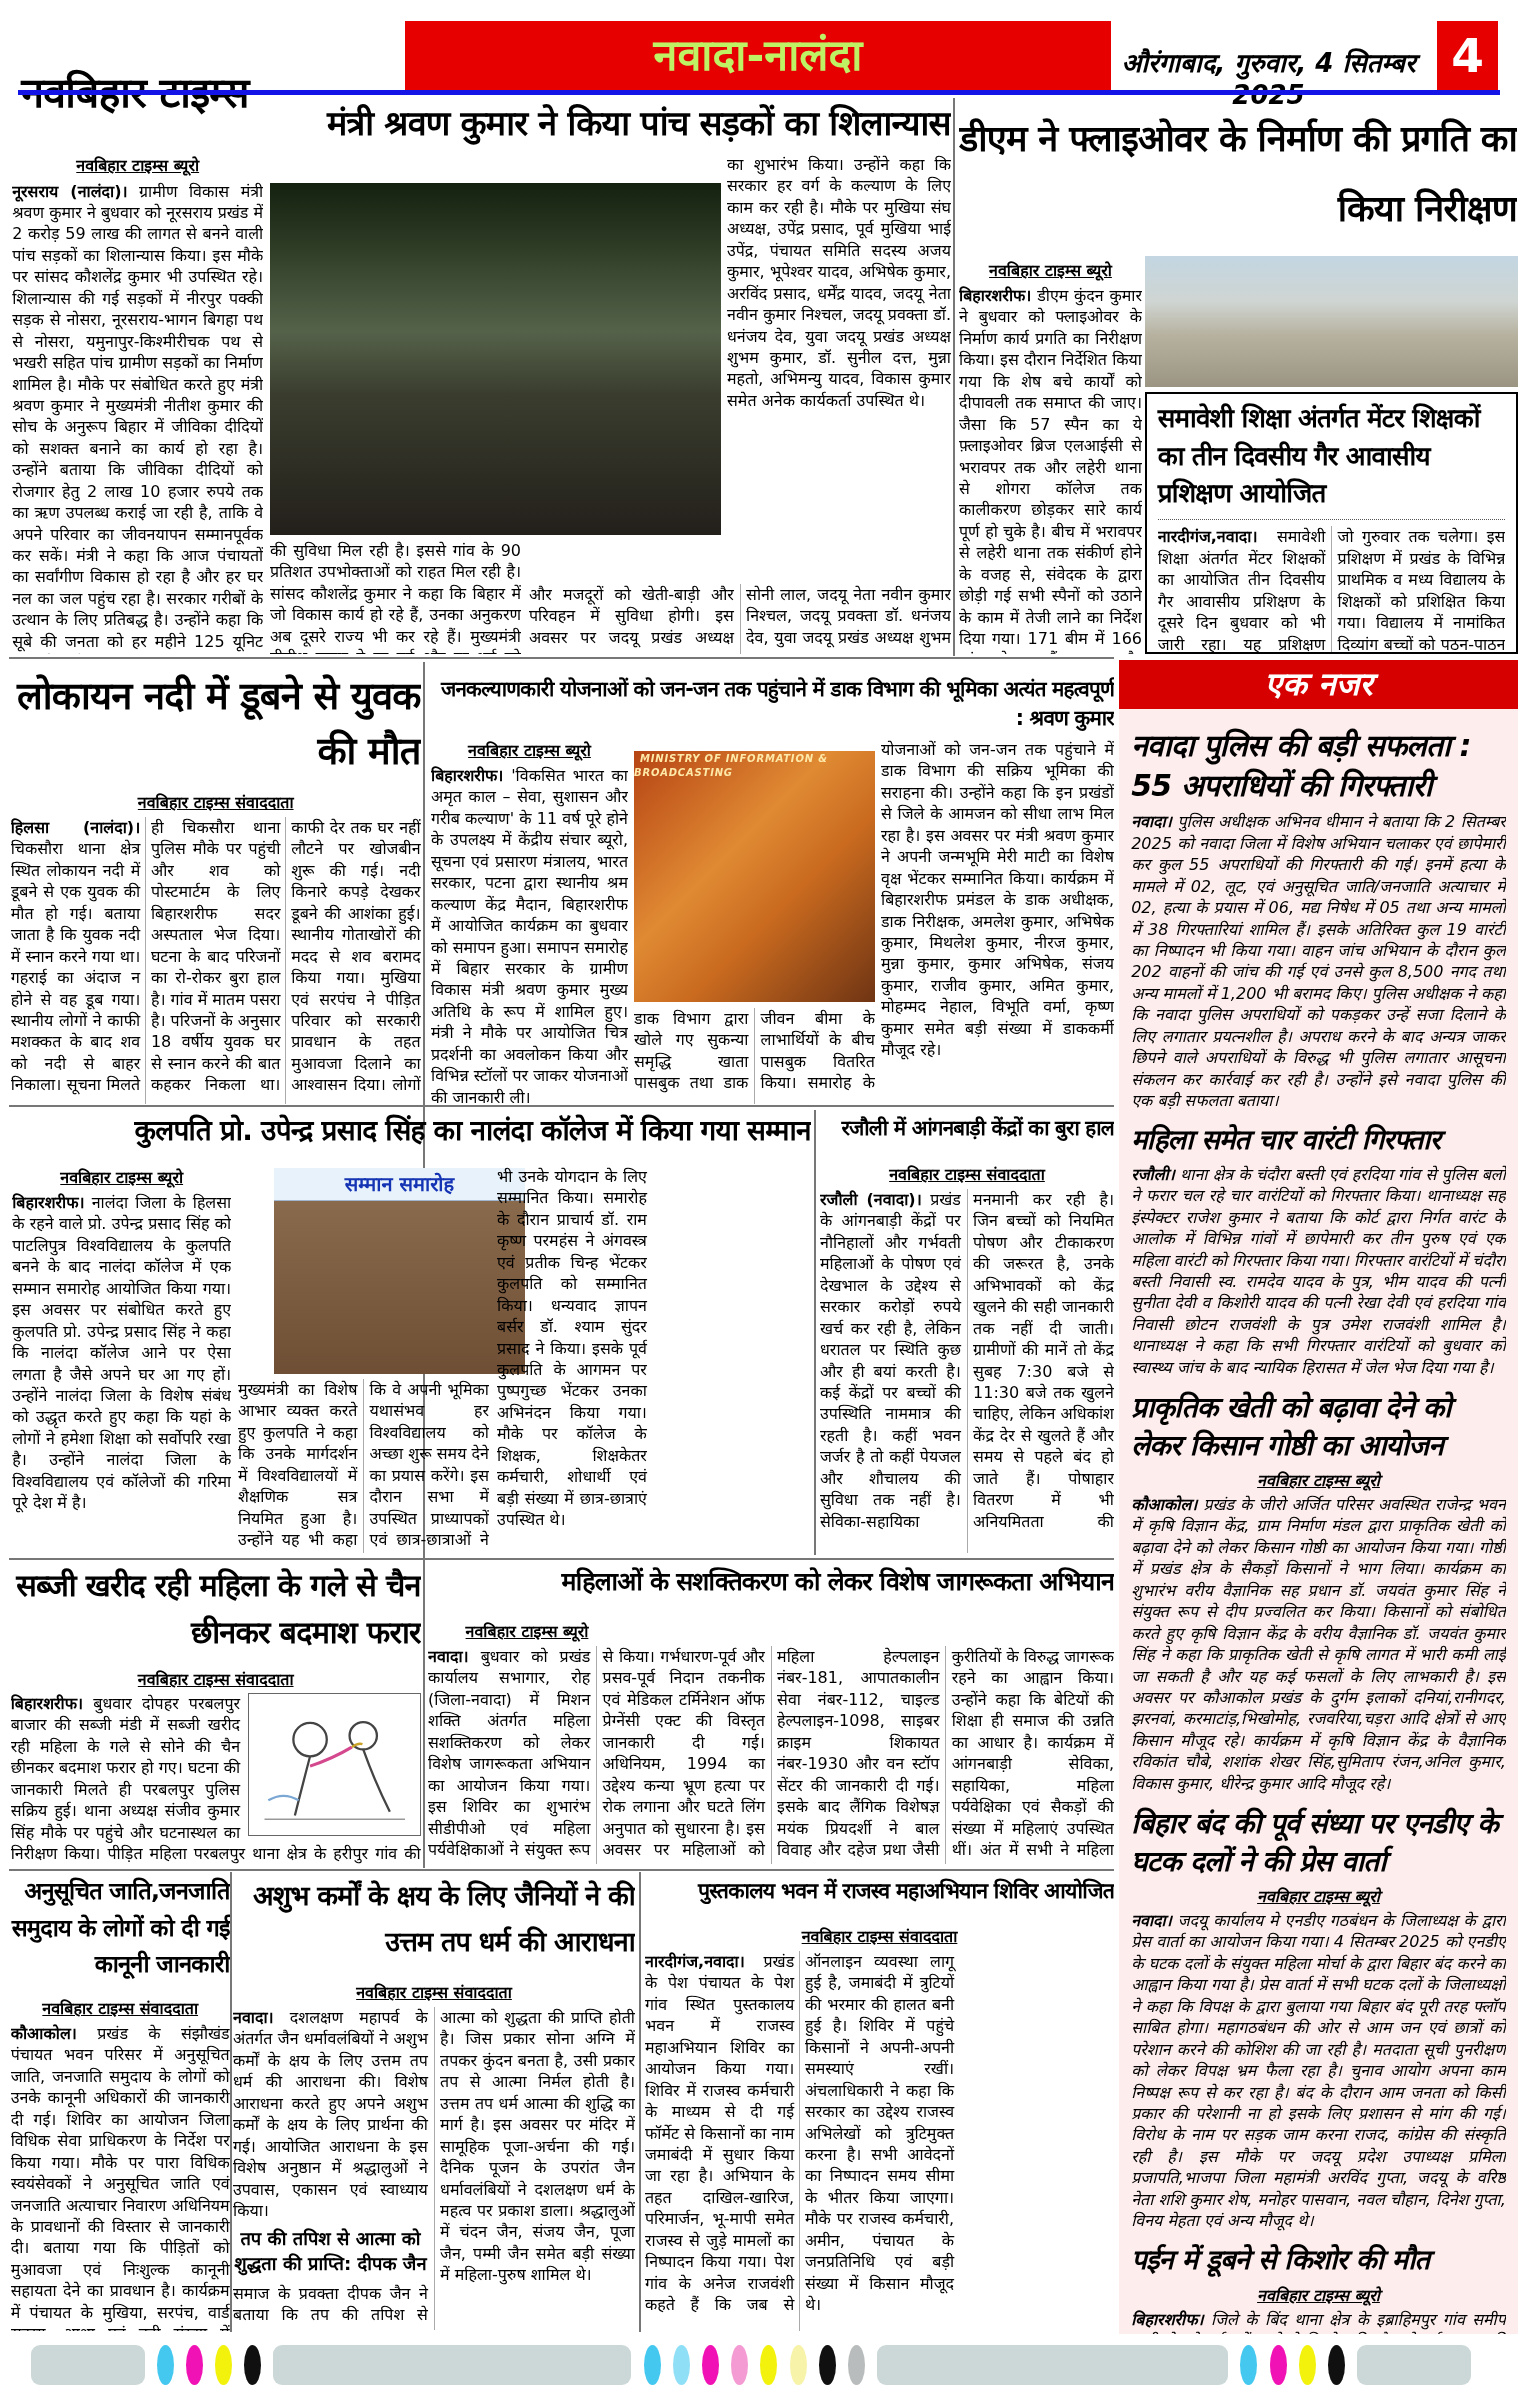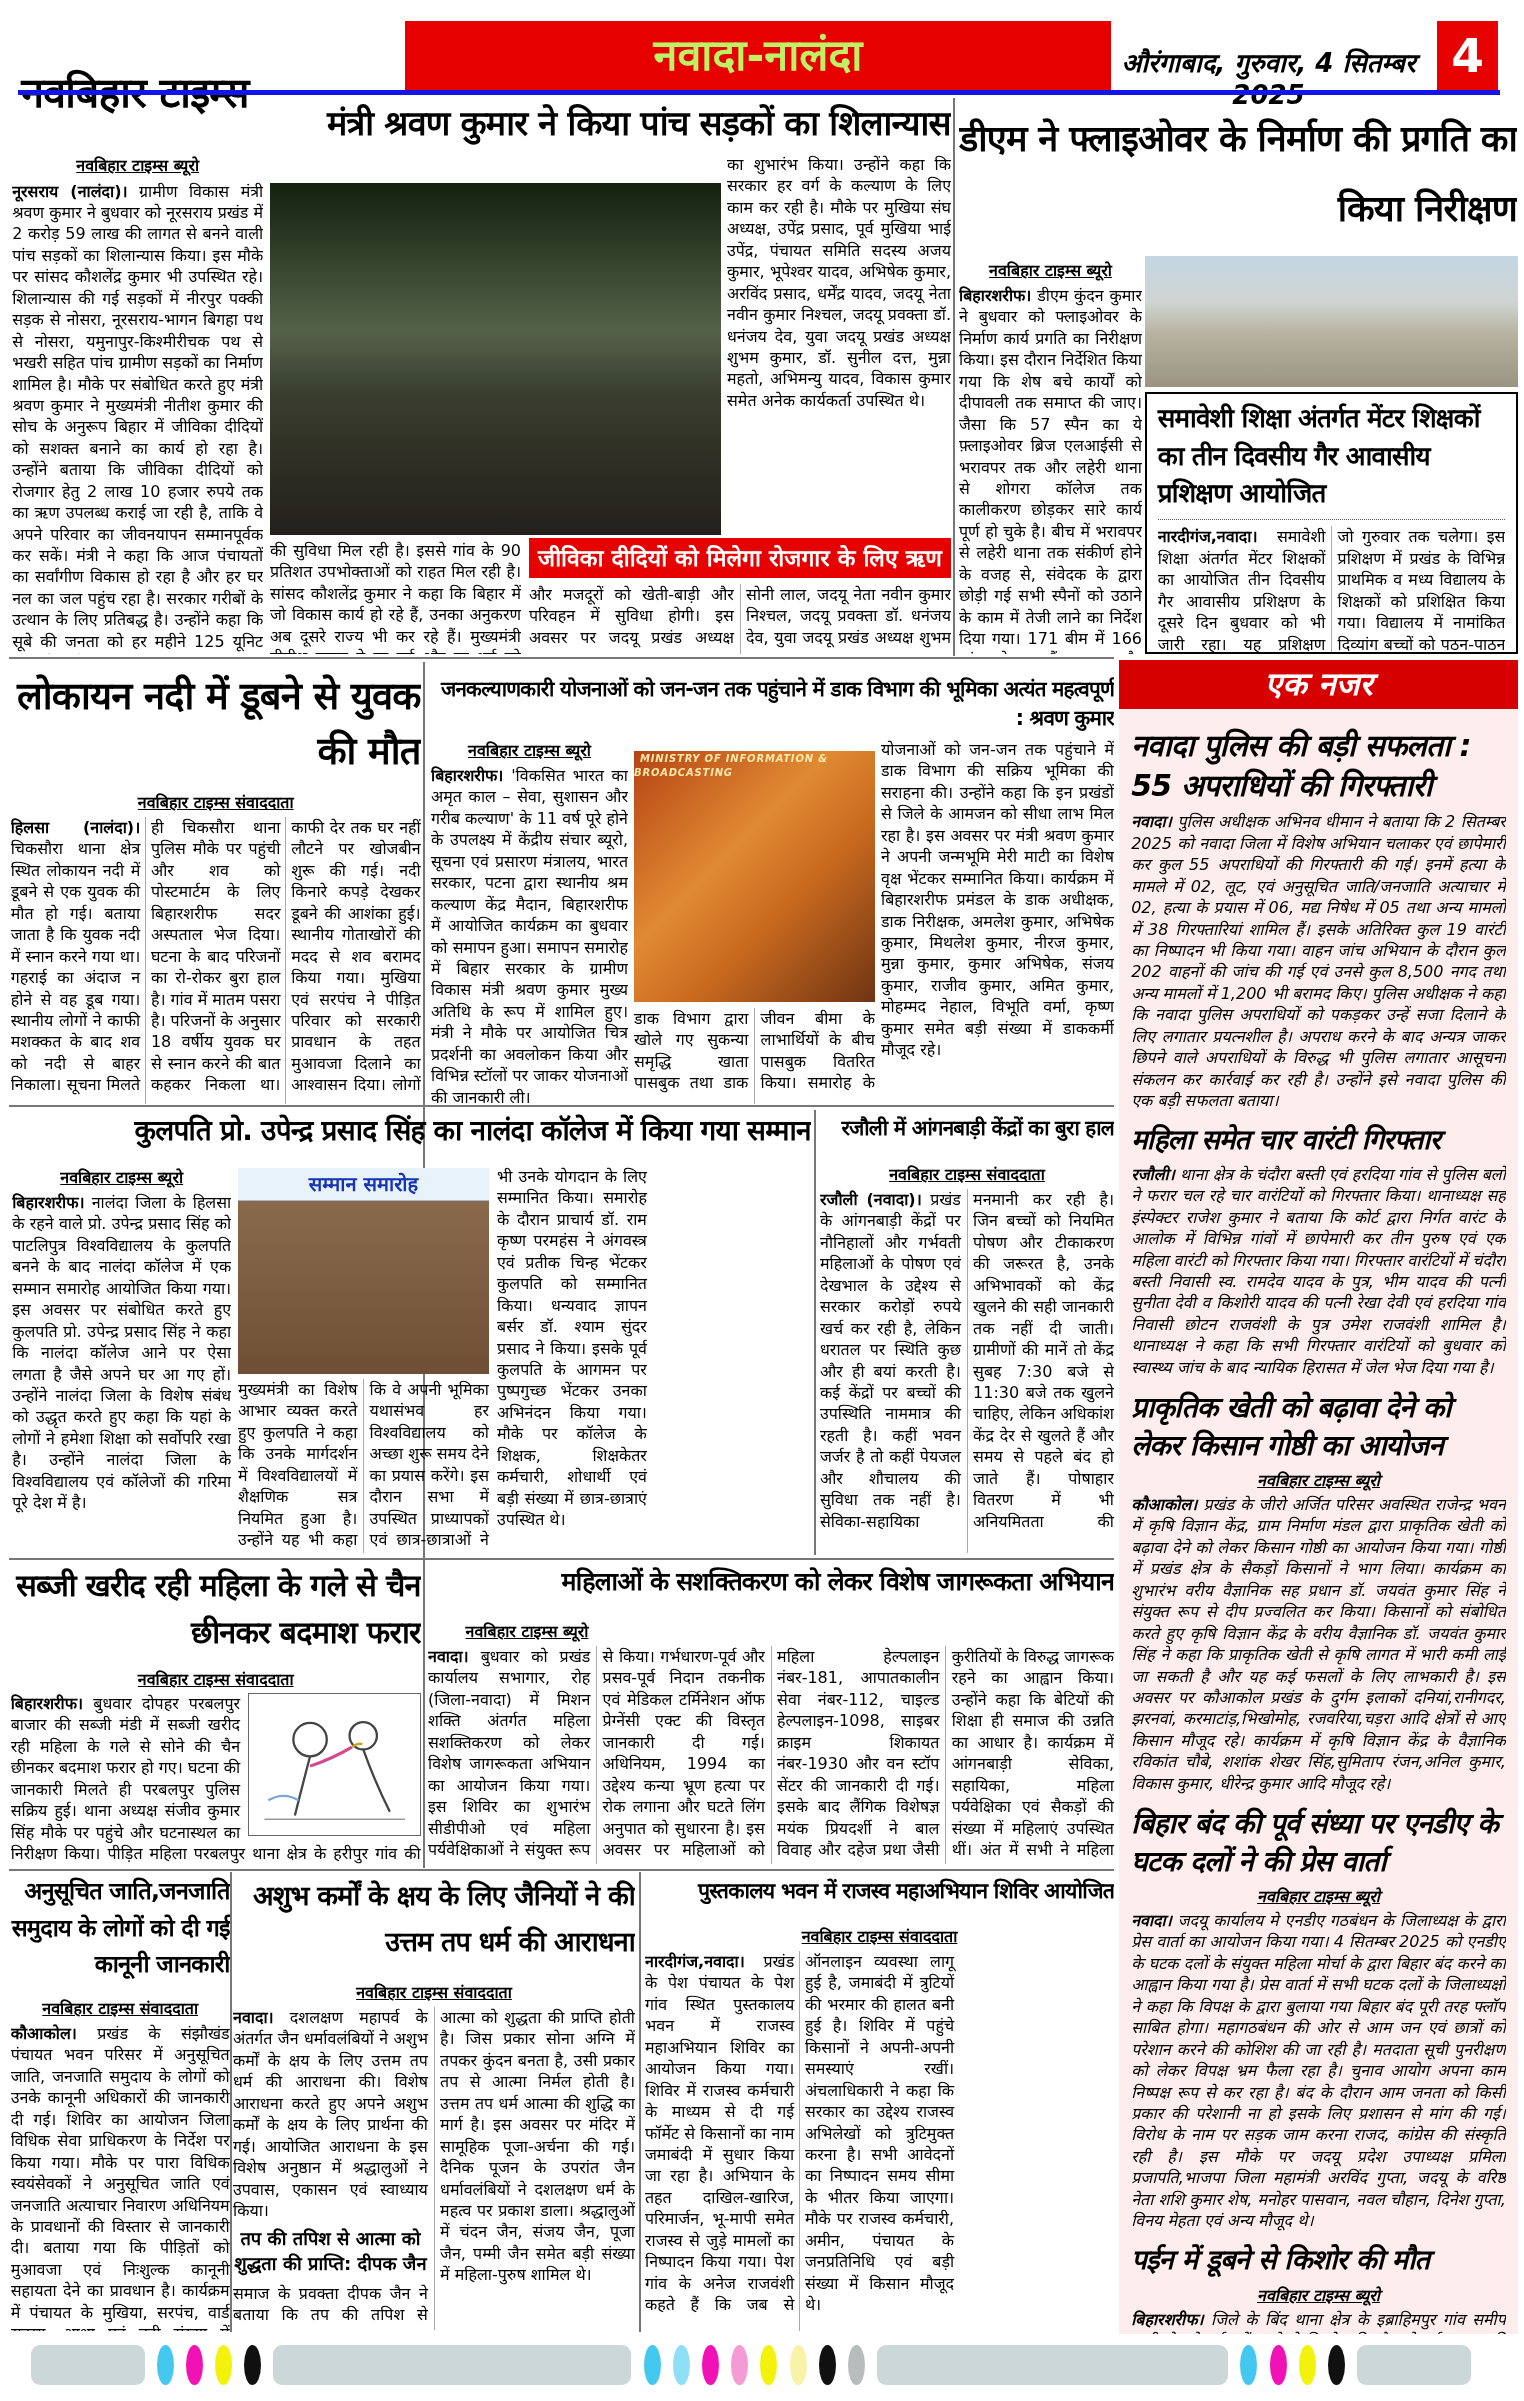--- a/index.html
+++ b/index.html
@@ -27,21 +27,21 @@
   .body{font-size:16px;line-height:1.34;text-align:justify;overflow:hidden;column-fill:auto;}
   .body .dl{font-weight:800;}
   .cols2{column-count:2;column-gap:12.2px;column-rule:0.8px solid #aaa;}
   .cols3{column-count:3;column-gap:10.7px;column-rule:0.8px solid #aaa;}
   .cols4{column-count:4;column-gap:12.2px;column-rule:0.8px solid #aaa;}
   
   .photo{overflow:hidden;}
   .photo-night{background:linear-gradient(180deg,#14210f 0%,#2e3c26 18%,#55624a 42%,#3a3d2e 60%,#23201b 100%);}
   .photo-site{background:linear-gradient(180deg,#c3d6e2 0%,#cfd5d2 35%,#b7b2a0 60%,#9b9483 100%);}
   .photo-event{background:linear-gradient(135deg,#b64414 0%,#e08a33 40%,#c96a1f 62%,#6f3413 100%);}
-  .photo-ceremony{background:linear-gradient(180deg,#9fb6ce 0%,#9fb6ce 16%,#8a6a4c 16%,#6e4f35 100%);}
+  .photo-ceremony{background:linear-gradient(180deg,#9fb6ce 0%,#9fb6ce 16%,#8a6a4c 16%,#6e4f35 100%);margin-left:36px;}
   .photo-label{color:#ffe9a8;font-size:10px;font-weight:700;padding:4.6px 6.1px;letter-spacing:0.8px;}
   .photo-banner-text{display:block;background:#e8f2fb;color:#1434b4;font-weight:800;font-size:20px;text-align:center;line-height:32px;height:32px;overflow:hidden;}
   
   .subhead-red{background:#e60000;color:#fff;font-weight:800;font-size:23px;text-align:center;overflow:hidden;white-space:nowrap;}
   
   .boxed{border:2.3px solid #000;padding:6.1px 10.7px;box-sizing:border-box;overflow:hidden;}
   .boxed .bh{font-weight:800;font-size:26px;line-height:1.45;letter-spacing:-0.8px;}
   .boxed .dotted{border-top:1.5px dotted #555;margin:6.1px 0;}
   
   .glance{background:#fdeeed;box-sizing:border-box;overflow:hidden;font-style:italic;}
@@ -90,21 +90,20 @@
   <div class="abs photo photo-night" style="left:270px;top:183px;width:451px;height:352px;"></div>
 
   <div class="abs body" style="left:727px;top:154px;width:224px;height:381px;">
     <span>का शुभारंभ किया। उन्होंने कहा कि सरकार हर वर्ग के कल्याण के लिए काम कर रही है। मौके पर मुखिया संघ अध्यक्ष, उपेंद्र प्रसाद, पूर्व मुखिया भाई उपेंद्र, पंचायत समिति सदस्य अजय कुमार, भूपेश्वर यादव, अभिषेक कुमार, अरविंद प्रसाद, धर्मेंद्र यादव, जदयू नेता नवीन कुमार निश्चल, जदयू प्रवक्ता डॉ. धनंजय देव, युवा जदयू प्रखंड अध्यक्ष शुभम कुमार, डॉ. सुनील दत्त, मुन्ना महतो, अभिमन्यु यादव, विकास कुमार समेत अनेक कार्यकर्ता उपस्थित थे।</span>
   </div>
 
   <div class="abs body" style="left:270px;top:540px;width:251px;height:114px;">
     <span>की सुविधा मिल रही है। इससे गांव के 90 प्रतिशत उपभोक्ताओं को राहत मिल रही है। सांसद कौशलेंद्र कुमार ने कहा कि बिहार में जो विकास कार्य हो रहे हैं, उनका अनुकरण अब दूसरे राज्य भी कर रहे हैं। मुख्यमंत्री नीतीश कुमार ने हर वर्ग और हर धर्म को विकास की धारा से जोड़ा है। सड़कों के निर्माण से किसानों</span>
   </div>
 
-  <div class="abs subhead-red" style="left:529px;top:538px;width:422px;height:40px;line-height:40px;">जीविका दीदियों को मिलेगा रोजगार के लिए ऋण</div>
   <div class="abs body cols2" style="left:529px;top:584px;width:422px;height:70px;">
     <span>और मजदूरों को खेती-बाड़ी और परिवहन में सुविधा होगी। इस अवसर पर जदयू प्रखंड अध्यक्ष सोनी लाल, जदयू नेता नवीन कुमार निश्चल, जदयू प्रवक्ता डॉ. धनंजय देव, युवा जदयू प्रखंड अध्यक्ष शुभम कुमार, डॉ. सुनील दत्त, समेत अनेक कार्यकर्ता उपस्थित थे।</span>
   </div>
 
   <div class="abs hl" style="left:959px;top:104px;width:558px;height:146px;font-size:36px;line-height:1.95;">डीएम ने फ्लाइओवर के निर्माण की प्रगति का किया निरीक्षण</div>
   <div class="abs byline" style="left:959px;top:259px;width:183px;">नवबिहार टाइम्स ब्यूरो</div>
   <div class="abs body" style="left:959px;top:285px;width:183px;height:369px;">
     <span class="dl">बिहारशरीफ।</span> <span>डीएम कुंदन कुमार ने बुधवार को फ्लाइओवर के निर्माण कार्य प्रगति का निरीक्षण किया। इस दौरान निर्देशित किया गया कि शेष बचे कार्यों को दीपावली तक समाप्त की जाए। जैसा कि 57 स्पैन का ये फ़्लाइओवर ब्रिज एलआईसी से भरावपर तक और लहेरी थाना से शोगरा कॉलेज तक कालीकरण छोड़कर सारे कार्य पूर्ण हो चुके है। बीच में भरावपर से लहेरी थाना तक संकीर्ण होने के वजह से, संवेदक के द्वारा छोड़ी गई सभी स्पैनों को उठाने के काम में तेजी लाने का निर्देश दिया गया। 171 बीम में 166 स्पंच हो गए हैं, दुकान और मकान को भी हटाने का काम चल रहा है। इसके लिए अलग से जमीन अधिग्रहण की कार्रवाई की जा रही है। संवेदक को नगर आयुक्त के द्वारा पूरा सहयोग कर एक साथ काम करने को निर्देशित किया गया। तकनीकी प्रेसेस के वजह से फ्लाइओवर के शेष कार्य को समाप्त होने में दो महीने लगने की संभावना है। इस अवसर पर नगर आयुक्त, अनुमंडल पदाधिकारी, अंचलाधिकारी सहित अन्य पदाधिकारी उपस्थित थे।</span>
   </div>
   <div class="abs photo photo-site" style="left:1145px;top:256px;width:373px;height:131px;"></div>

